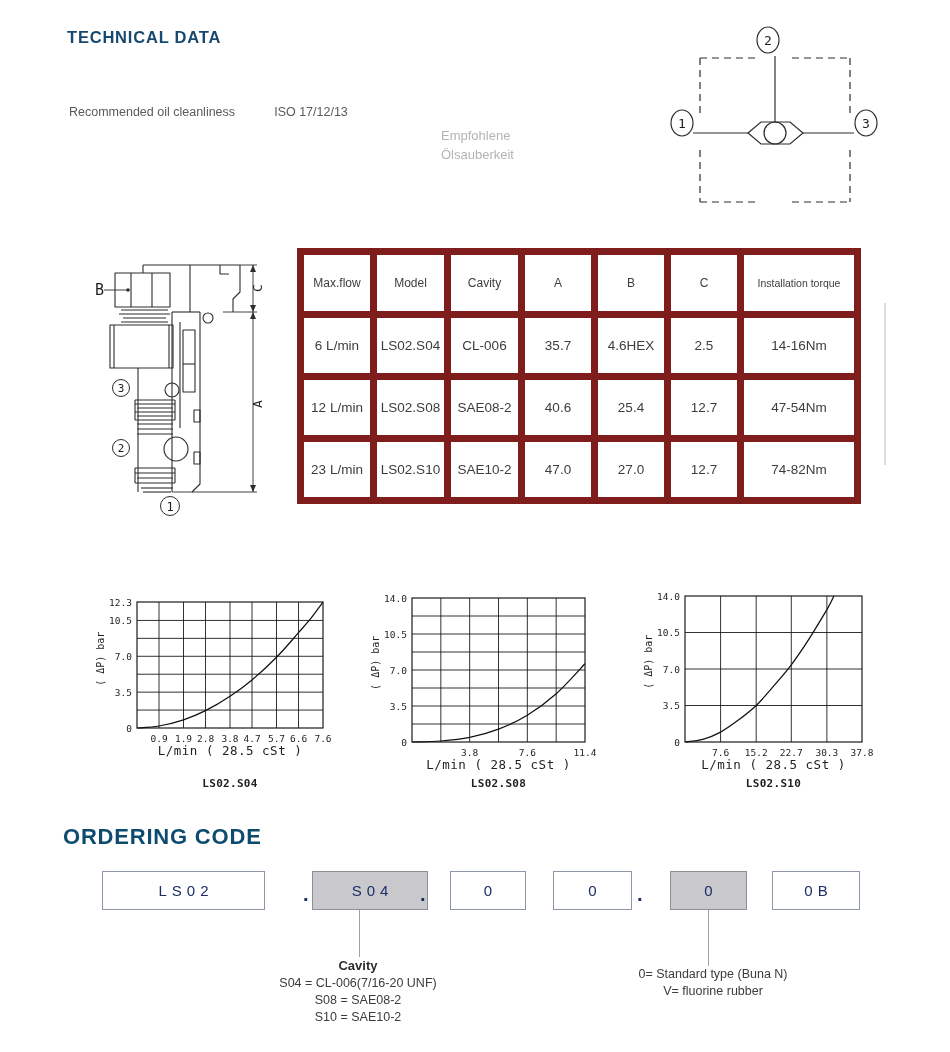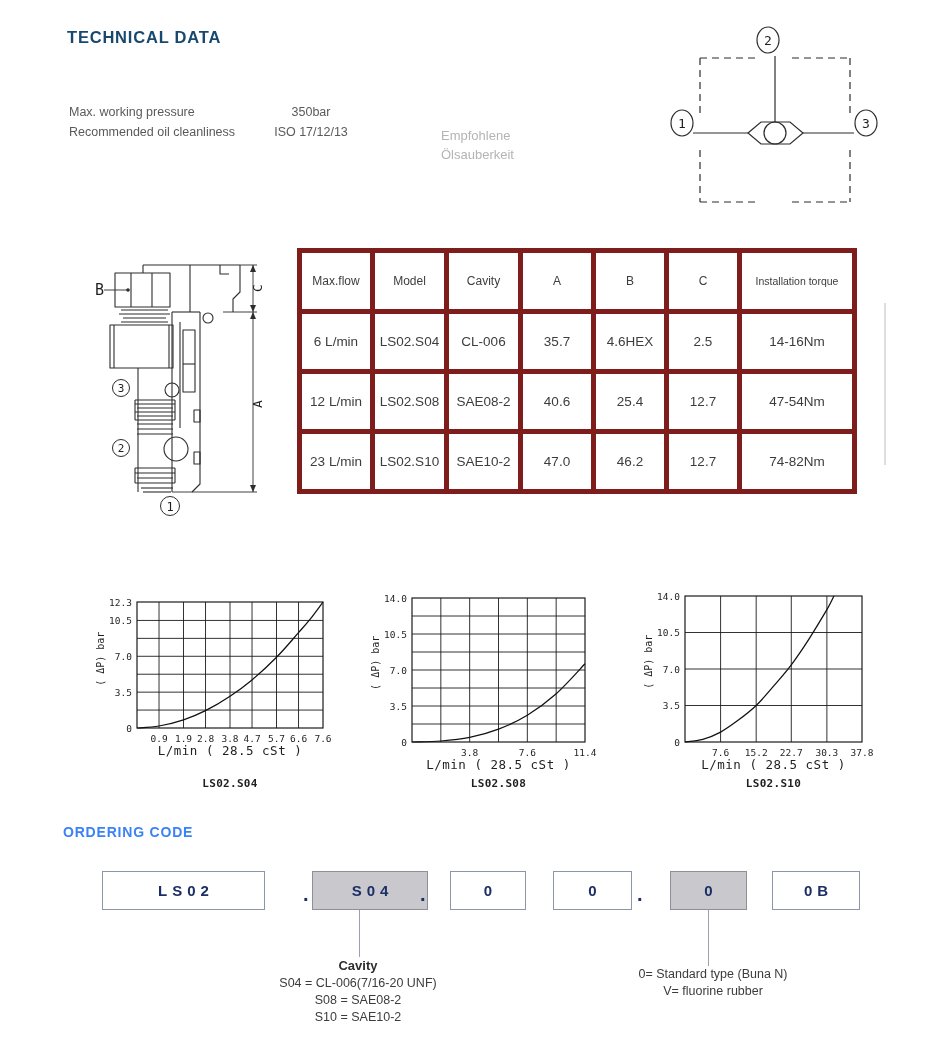--- a/index.html
+++ b/index.html
@@ -1,53 +1,49 @@
 <!DOCTYPE html>
 <html><head>
 <meta charset="utf-8">
 <style>
   html,body{margin:0;padding:0;}
   body{width:950px;height:1052px;background:#ffffff;position:relative;
        font-family:"Liberation Sans",sans-serif;color:#3d3d3f;overflow:hidden;}
   .abs{position:absolute;}
   .h-tech{left:67px;top:28px;font-size:16.5px;font-weight:700;color:#17496f;letter-spacing:.8px;margin:0;}
-  .h-order{left:63px;top:824px;font-size:14px;font-weight:700;color:#3b82f6;letter-spacing:.8px;margin:0;}
+  .h-order{left:63px;top:824px;font-size:22px;font-weight:700;color:#0c4a6e;letter-spacing:.8px;margin:0;}
   .specs{left:69px;top:102px;font-size:12.5px;color:#595a5c;}
   .spec-row{height:20px;line-height:20px;display:flex;}
   .spec-label{width:168px;}
   .spec-value{width:148px;text-align:center;}
   .side-note{left:441px;top:126px;font-size:13px;color:#b2b4b6;line-height:19px;}
   table.dims{position:absolute;left:297px;top:248px;border-collapse:collapse;table-layout:fixed;color:#3d3d3f;}
-  .dims th,.dims td{border:5px solid #7f1d1d;text-align:center;padding:0;background:#fff;}
+  .dims th,.dims td{border:7px solid #7f1d1d;text-align:center;padding:0;background:#fff;}
   .dims th{height:56px;font-weight:400;font-size:12px;}
   .dims td{height:55px;font-size:13.5px;}
   .dims th.small{font-size:10.5px;line-height:13px;}
   .chart{width:252px;height:214px;}
   .code-box{box-sizing:border-box;height:39px;border:1px solid #8d96a8;background:#fff;
             display:flex;align-items:center;justify-content:center;
-            font-weight:700;font-size:15px;color:#1b2e66;}
+            font-weight:400;font-size:15px;color:#1b2e66;}
   .code-box.hl{background:#c9c8cd;border-color:#8f9097;}
   .cb-label{letter-spacing:5px;padding-left:5px;white-space:nowrap;}
   .dot{font-size:20px;font-weight:700;color:#1b2e66;line-height:20px;}
   .leader{width:1px;background:#9aa0ac;}
   .anno{text-align:center;color:#3c3c3e;font-size:12.5px;line-height:17px;}
   .anno .t{font-size:13px;font-weight:700;color:#2e2e30;margin-bottom:1px;}
   .vline{width:2px;background:#dedede;}
   svg text{font-family:"DejaVu Sans Mono",monospace;fill:#1f1f1f;}
 </style>
 </head>
 <body>
 
 <h1 class="abs h-tech">TECHNICAL DATA</h1>
 
 <div class="abs specs">
-  <div class="spec-row">
-    <span class="spec-label">Max. working pressure</span>
-    <span class="spec-value">350bar</span>
-  </div>
   <div class="spec-row">
     <span class="spec-label">Recommended oil cleanliness</span>
     <span class="spec-value">ISO 17/12/13</span>
   </div>
 </div>
 
 <div class="abs side-note">
   <div>Empfohlene</div>
   <div>Ölsauberkeit</div>
 </div>
@@ -192,21 +188,21 @@
     <td>40.6</td>
     <td>25.4</td>
     <td>12.7</td>
     <td>47-54Nm</td>
   </tr>
   <tr>
     <td>23 L/min</td>
     <td>LS02.S10</td>
     <td>SAE10-2</td>
     <td>47.0</td>
-    <td>46.2</td>
+    <td>27.0</td>
     <td>12.7</td>
     <td>74-82Nm</td>
   </tr>
 </tbody>
   </table>
 
 <div class="abs vline" style="left:884px;top:303px;height:162px"></div>
 
 <div class="abs chart" id="chart0" style="left: 91px; top: 592px;"><svg width="252" height="214">
       <g stroke="#1c1c1c" stroke-width="0.9">

